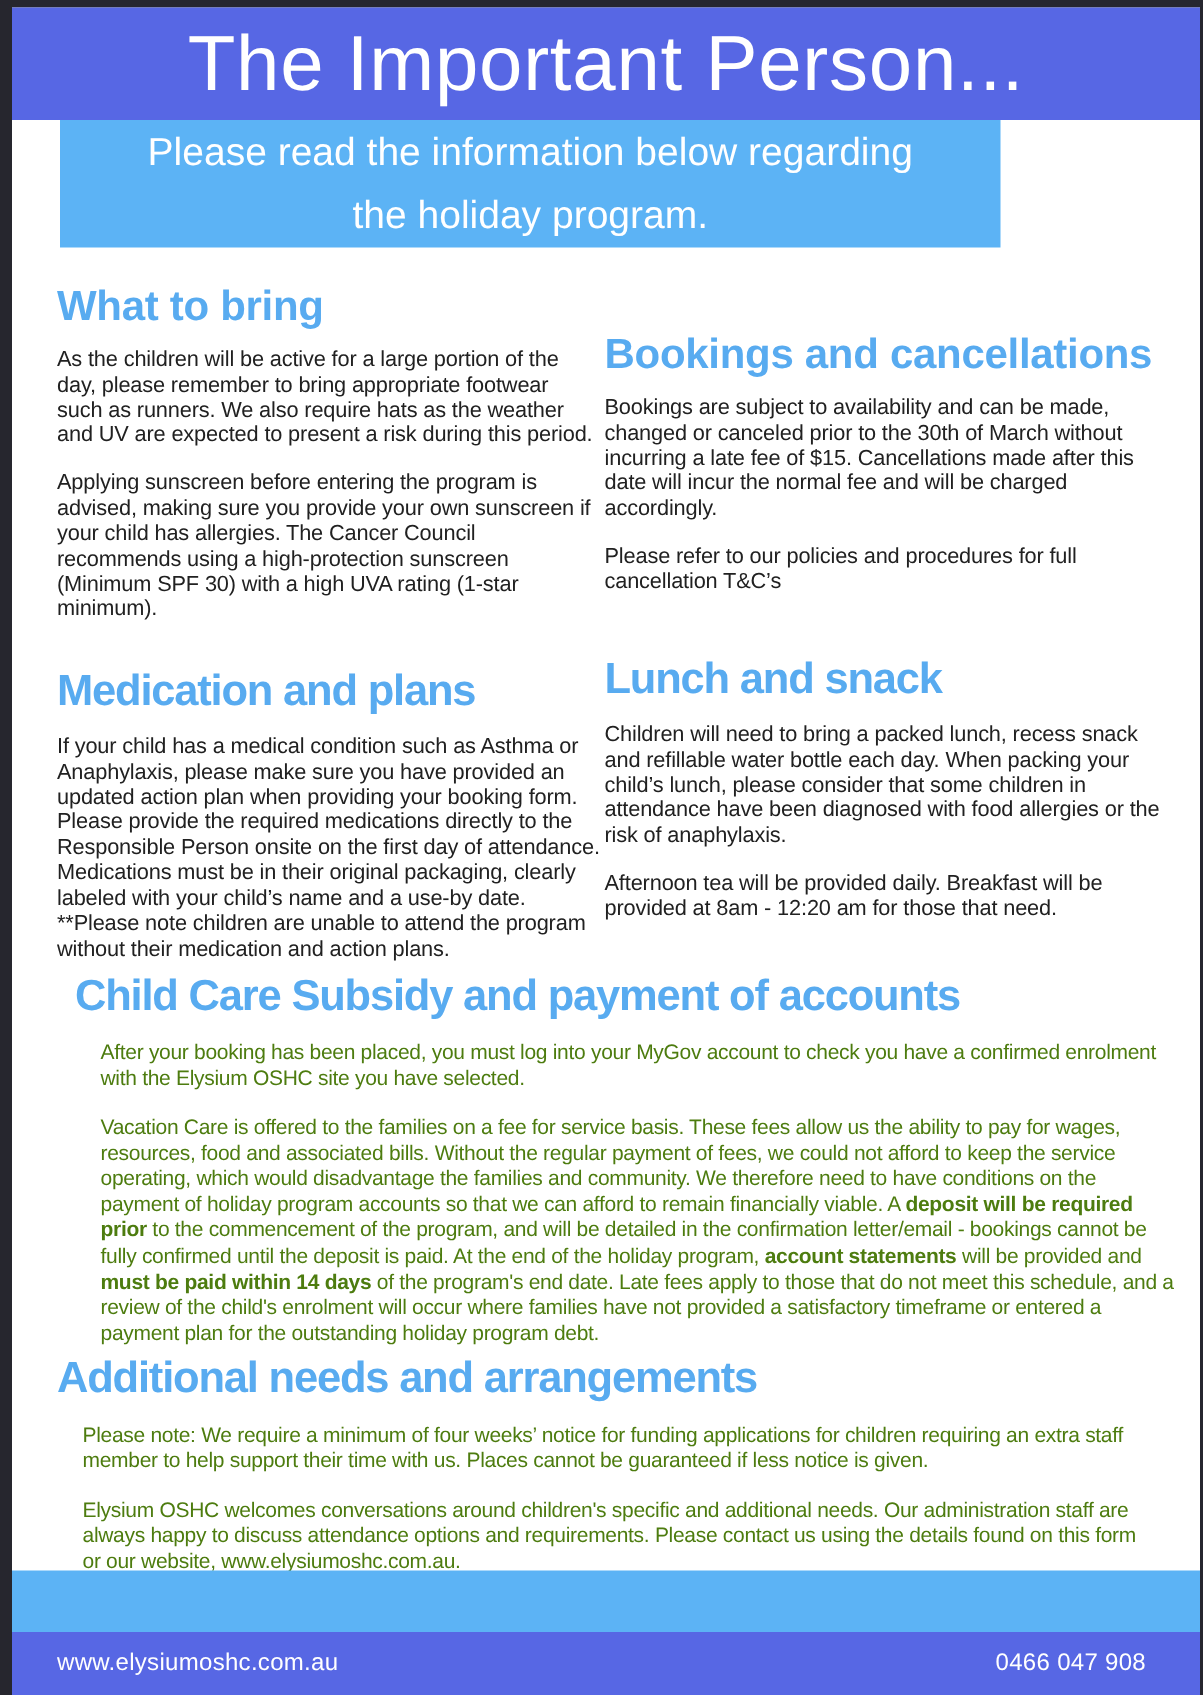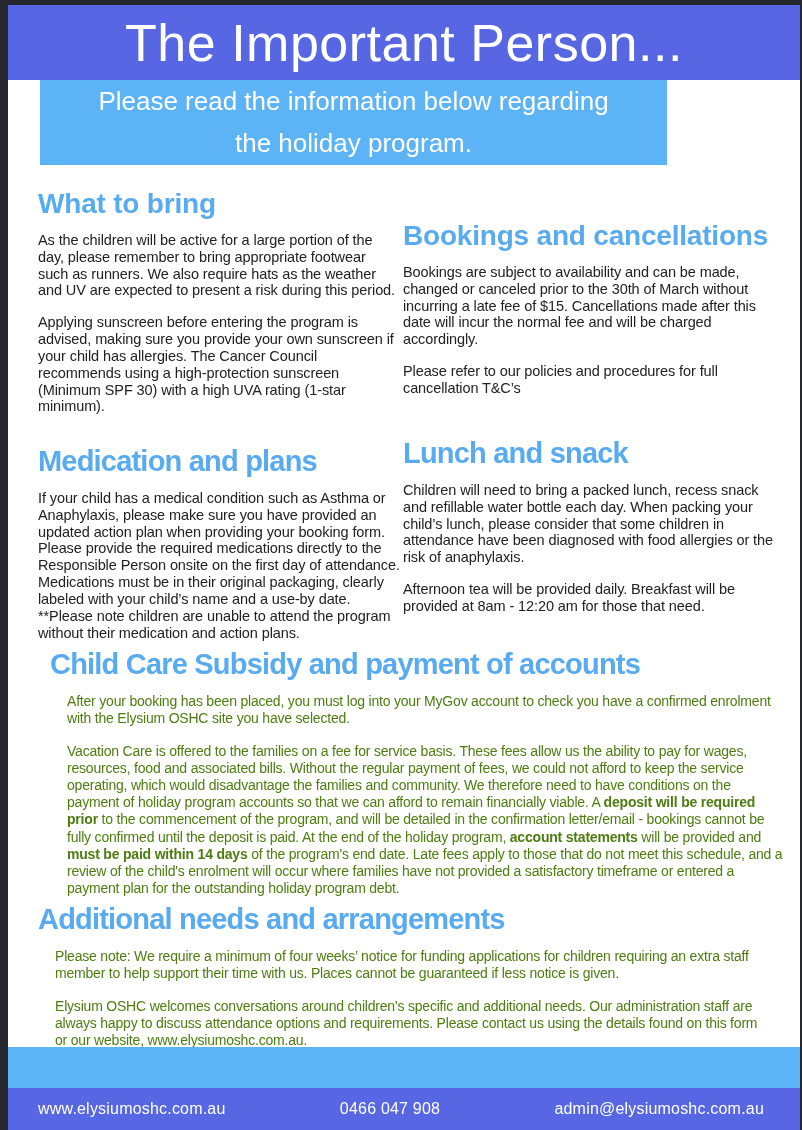--- a/index.html
+++ b/index.html
@@ -150,17 +150,16 @@
       <h2 class="h-cond">Additional needs and arrangements</h2>
       <p class="body-cond">Please note: We require a minimum of four weeks’ notice for funding applications for children requiring an extra staff member to help support their time with us. Places cannot be guaranteed if less notice is given.</p>
       <p class="body-cond">Elysium OSHC welcomes conversations around children's specific and additional needs. Our administration staff are always happy to discuss attendance options and requirements. Please contact us using the details found on this form or our website, www.elysiumoshc.com.au.</p>
     </div>
 
     <div class="footer-accent-band"></div>
 
     <div class="footer-bar">
       <span>www.elysiumoshc.com.au</span>
       <span>0466 047 908</span>
-      <span>admin@elysiumoshc.com.au</span>
     </div>
 
   </div>
 </div>
 
 </body></html>

